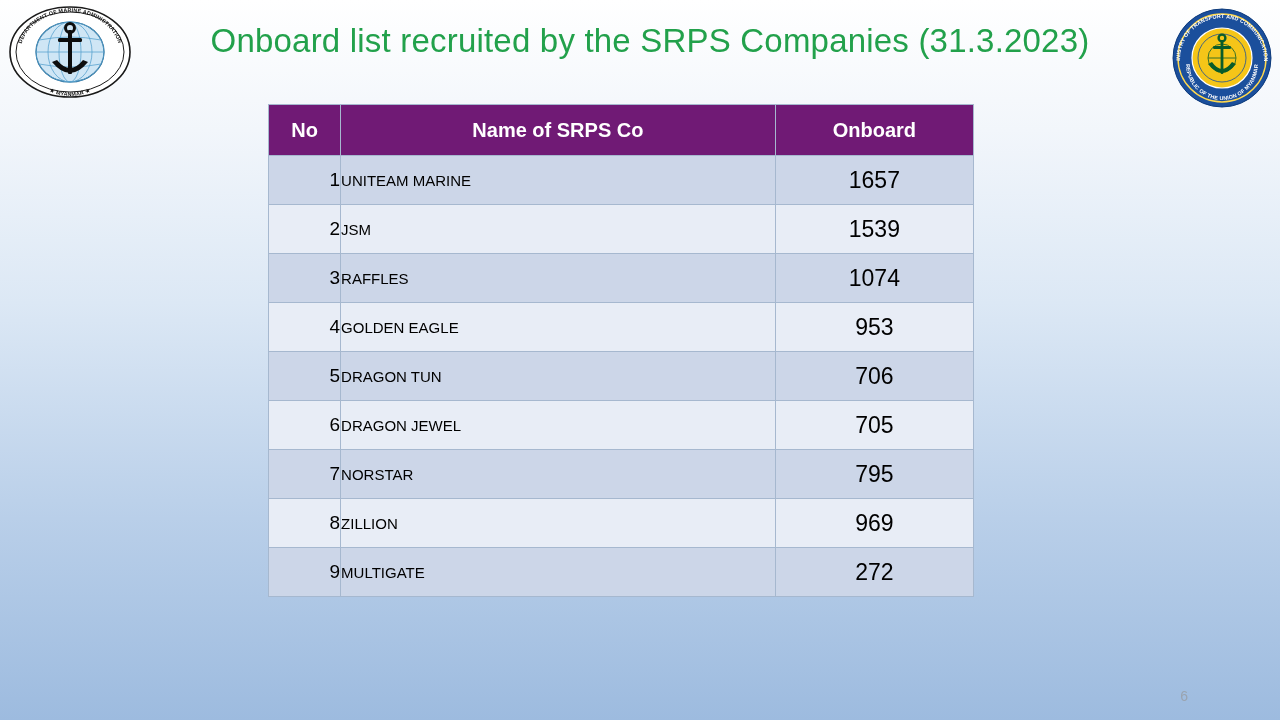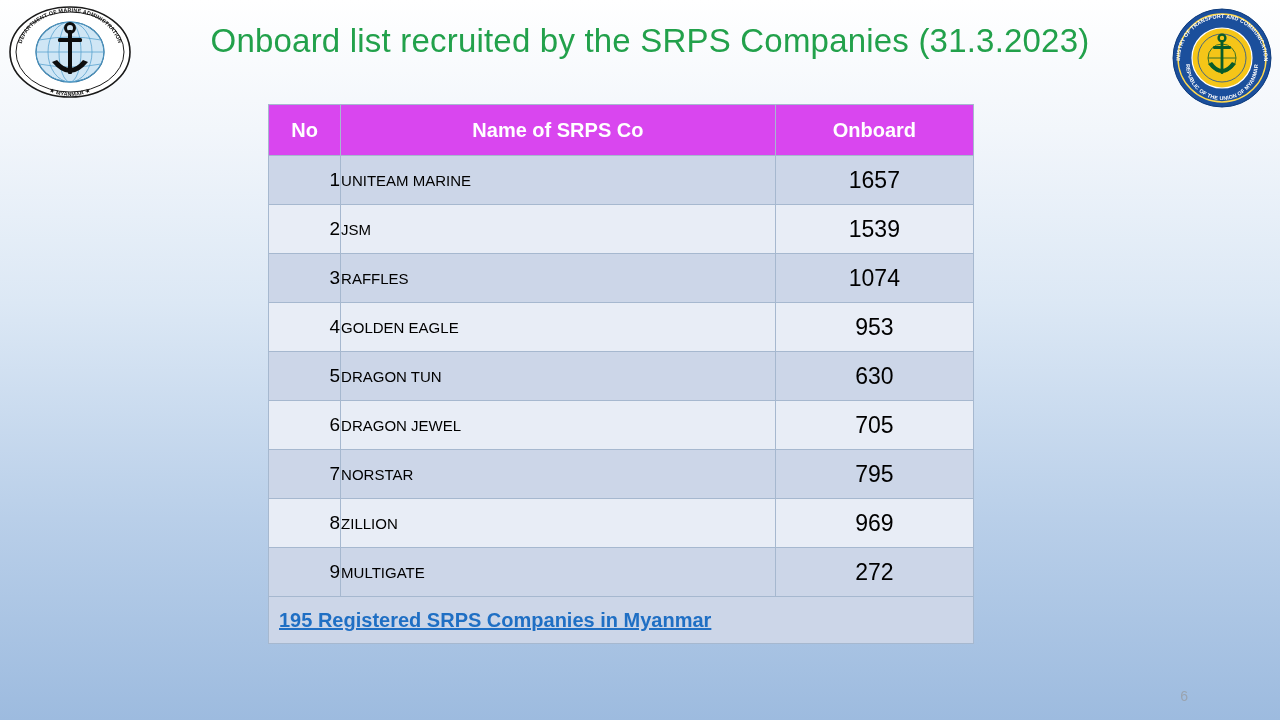--- a/index.html
+++ b/index.html
@@ -64,21 +64,21 @@
   table.onboard-table td {
     border: 1px solid #a6b8cf;
     padding: 0;
     vertical-align: middle;
   }
   .col-no { width: 72px; }
   .col-name { width: 434px; }
   .col-onboard { width: 198px; }
 
   thead th {
-    background: #d946ef;
+    background: #701a75;
     color: #ffffff;
     font-size: 20px;
     font-weight: bold;
     height: 50px;
     border: 1px solid #3a6da8;
   }
 
   tbody tr.odd td { background: #ccd6e8; }
   tbody tr.even td { background: #e8edf6; }
 
@@ -228,21 +228,21 @@
         <td class="cell-onboard">1074</td>
       </tr>
       <tr class="even">
         <td class="cell-no">4</td>
         <td class="cell-name">GOLDEN EAGLE</td>
         <td class="cell-onboard">953</td>
       </tr>
       <tr class="odd">
         <td class="cell-no">5</td>
         <td class="cell-name">DRAGON TUN</td>
-        <td class="cell-onboard">630</td>
+        <td class="cell-onboard">706</td>
       </tr>
       <tr class="even">
         <td class="cell-no">6</td>
         <td class="cell-name">DRAGON JEWEL</td>
         <td class="cell-onboard">705</td>
       </tr>
       <tr class="odd">
         <td class="cell-no">7</td>
         <td class="cell-name">NORSTAR</td>
         <td class="cell-onboard">795</td>
@@ -250,22 +250,17 @@
       <tr class="even">
         <td class="cell-no">8</td>
         <td class="cell-name">ZILLION</td>
         <td class="cell-onboard">969</td>
       </tr>
       <tr class="odd">
         <td class="cell-no">9</td>
         <td class="cell-name">MULTIGATE</td>
         <td class="cell-onboard">272</td>
       </tr>
-      <tr class="footer-row">
-        <td colspan="3">
-          <span class="footer-link">195 Registered SRPS Companies in Myanmar</span>
-        </td>
-      </tr>
     </tbody>
   </table>
 </div>
 
 <div class="page-number">6</div>
 
 </body></html>

